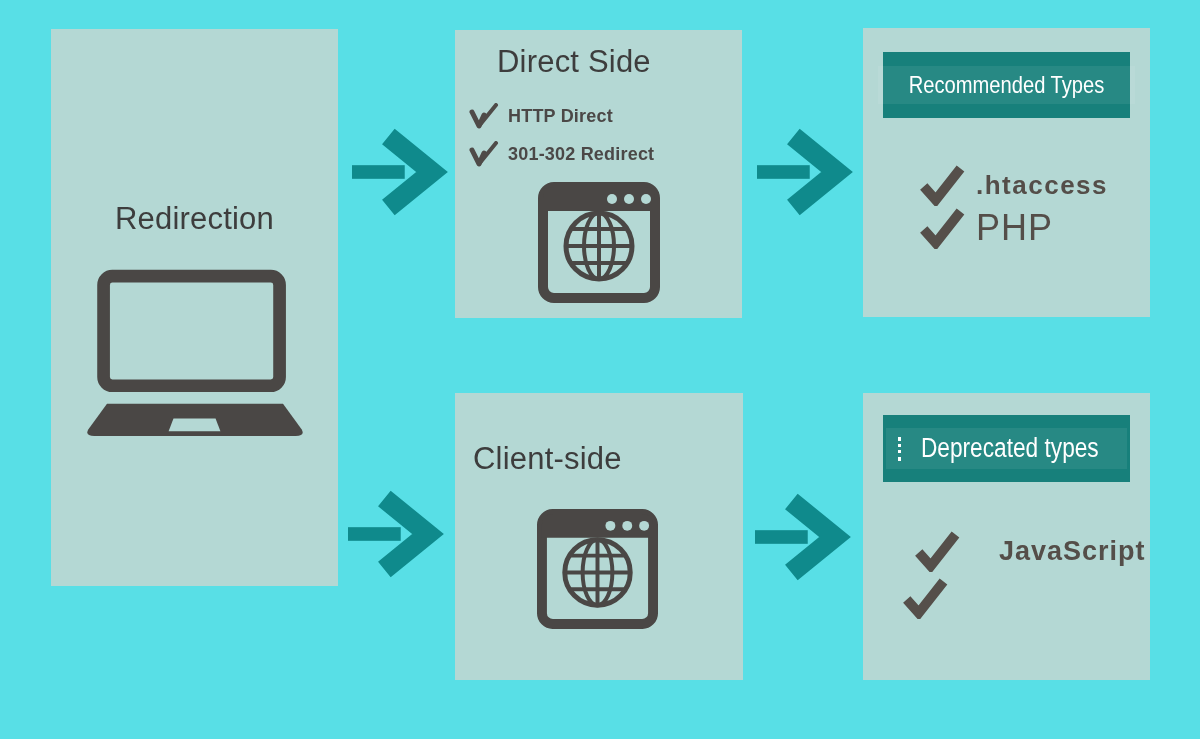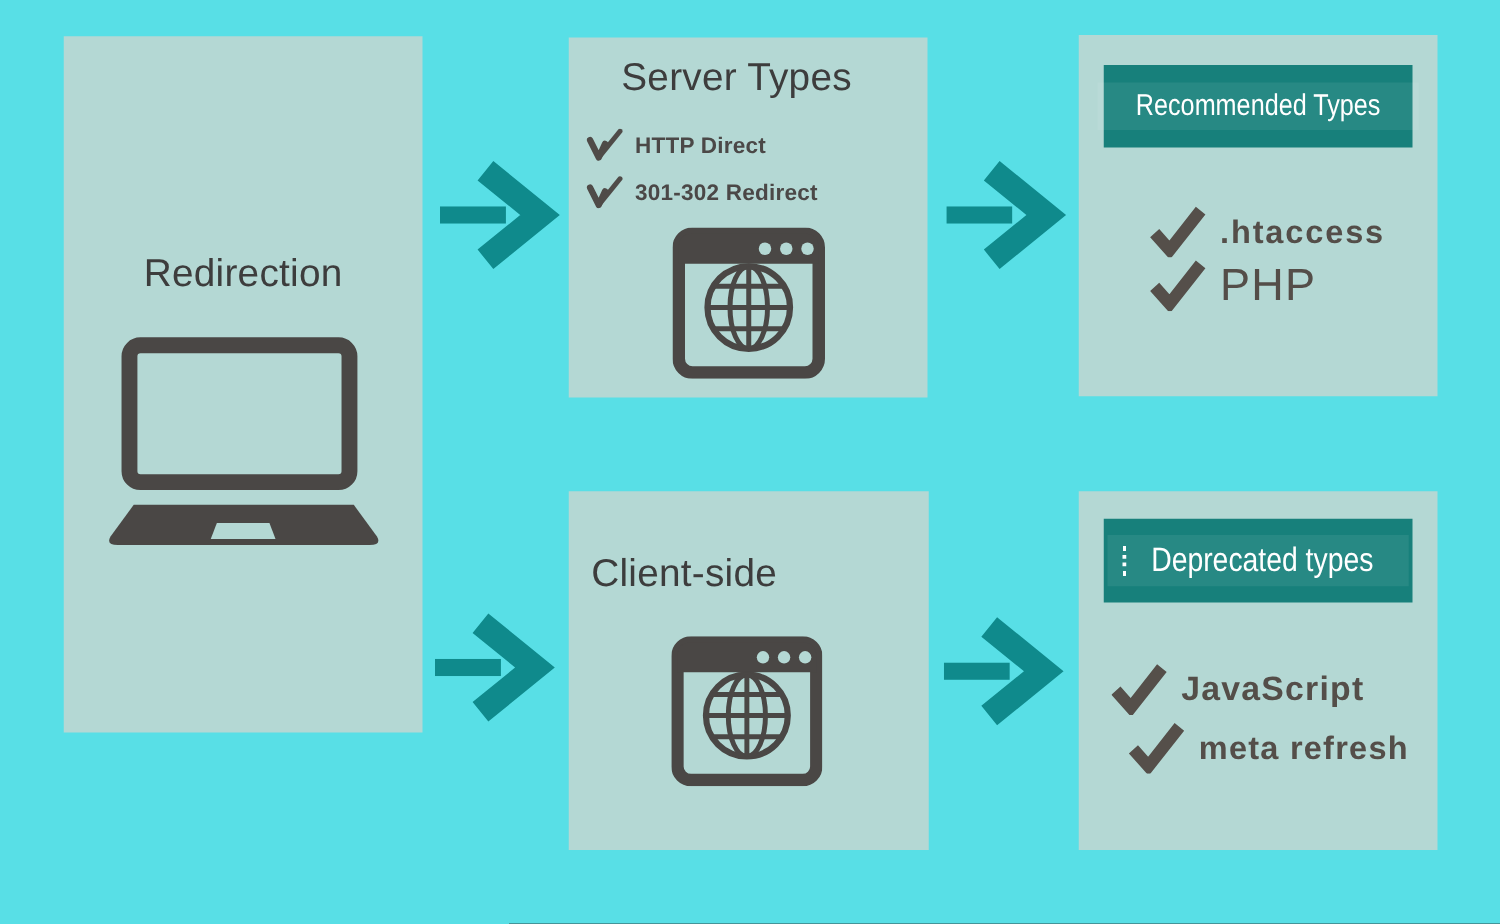--- a/index.html
+++ b/index.html
@@ -37,21 +37,21 @@
   .hdr-deprecated{top:22px;height:67px;}
   .hdr-inner{display:flex;align-items:center;background:rgba(255,255,255,0.07);padding:5px 12px;}
   .hdr-text{color:#ffffff;white-space:nowrap;display:inline-block;transform:scaleX(.84);transform-origin:center;}
   .hdr-recommended .hdr-text{font-size:24px;font-weight:500;}
   .hdr-deprecated .hdr-text{font-size:27px;font-weight:500;}
   .dots-mark{width:3px;height:24px;border-left:3px dotted #ffffff;margin-right:3px;}
 
   .rec-row{height:48px;}
   .rec-row-1{left:57px;top:133px;}
   .rec-row-2{left:57px;top:176px;}
-  .dep-row-1{left:26px;top:134px;}
+  .dep-row-1{left:52px;top:134px;gap:28px;}
   .dep-row-2{left:40px;top:181px;}
   .big-label{margin-left:11px;color:#544e49;}
   .lbl-htaccess{font-size:26px;font-weight:bold;letter-spacing:1.5px;}
   .lbl-php{font-size:36px;font-weight:400;letter-spacing:1px;}
   .lbl-js{font-size:27px;font-weight:bold;letter-spacing:1px;}
   .lbl-meta{font-size:26px;font-weight:bold;letter-spacing:1px;}
 
   .arrow{position:absolute;width:100px;height:94px;}
   .arrow-1{left:352px;top:125px;}
   .arrow-2{left:348px;top:487px;}
@@ -123,21 +123,21 @@
       <use href="#sym-arrow"></use>
     </svg>
   <svg class="arrow arrow-3" viewBox="0 0 110 96">
       <use href="#sym-arrow"></use>
     </svg>
   <svg class="arrow arrow-4" viewBox="0 0 110 96">
       <use href="#sym-arrow"></use>
     </svg>
 
   <section class="panel panel-server">
-    <div class="big-title title-server">Server Types</div>
+    <div class="big-title title-server">Direct Side</div>
     <div class="check-row srv-row srv-row-1">
       <svg width="30" height="26" viewBox="0 0 30 26">
           <use href="#sym-scribble-check"></use>
         </svg>
       <span class="label">HTTP Direct</span>
     </div>
     <div class="check-row srv-row srv-row-2">
       <svg width="30" height="26" viewBox="0 0 30 26">
           <use href="#sym-scribble-check"></use>
         </svg>
@@ -185,17 +185,16 @@
     <div class="check-row rec-row dep-row-1">
       <svg width="45" height="42" viewBox="0 0 30 28">
           <use href="#sym-bold-check"></use>
         </svg>
       <span class="big-label lbl-js">JavaScript</span>
     </div>
     <div class="check-row rec-row dep-row-2">
       <svg width="45" height="42" viewBox="0 0 30 28">
           <use href="#sym-bold-check"></use>
         </svg>
-      <span class="big-label lbl-meta">meta refresh</span>
     </div>
   </section>
 
 </div>
 
 </body></html>

